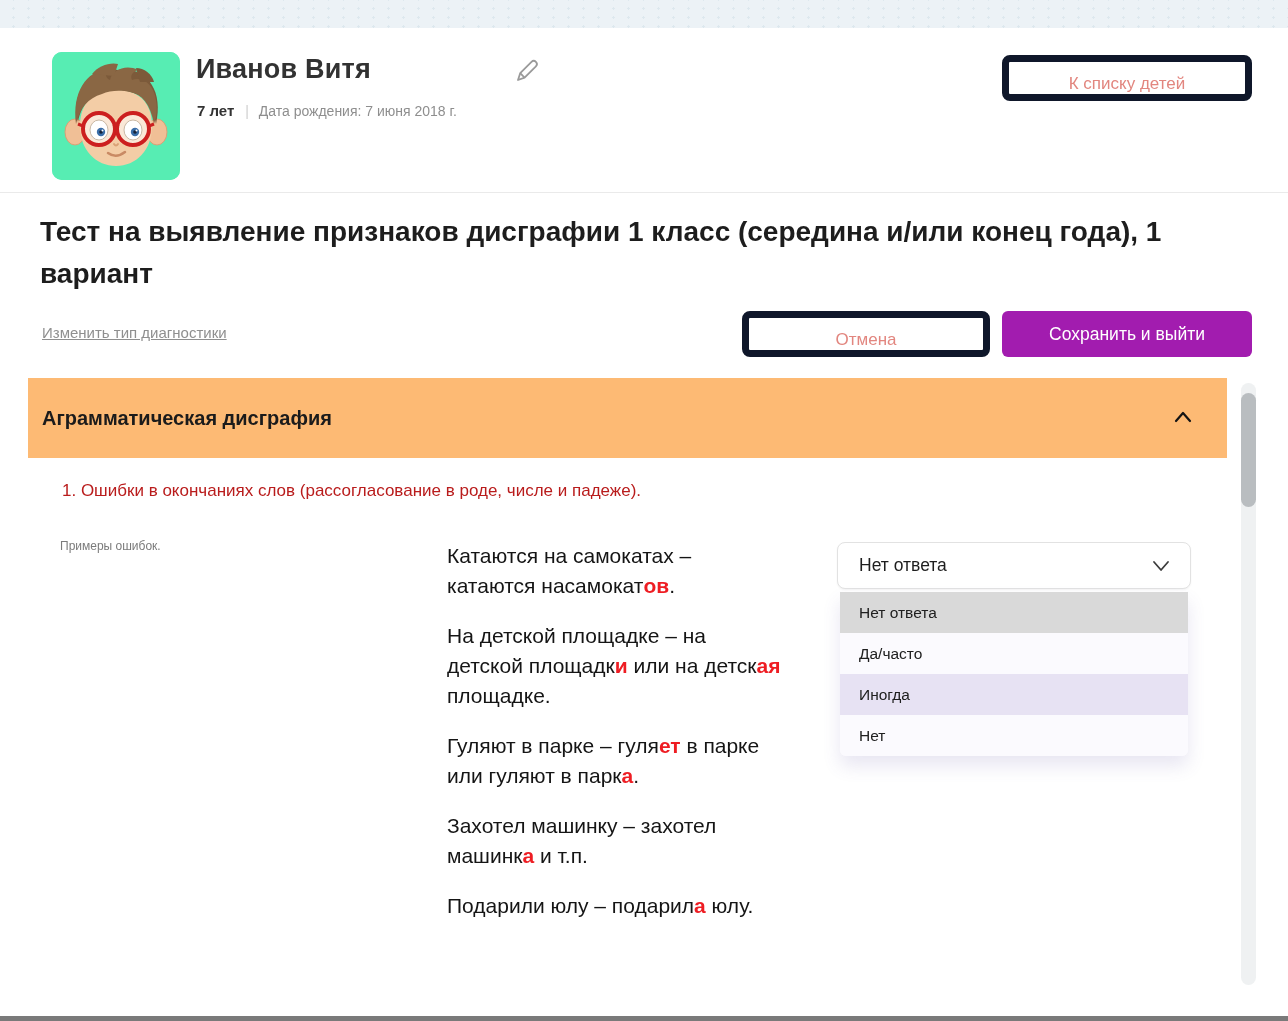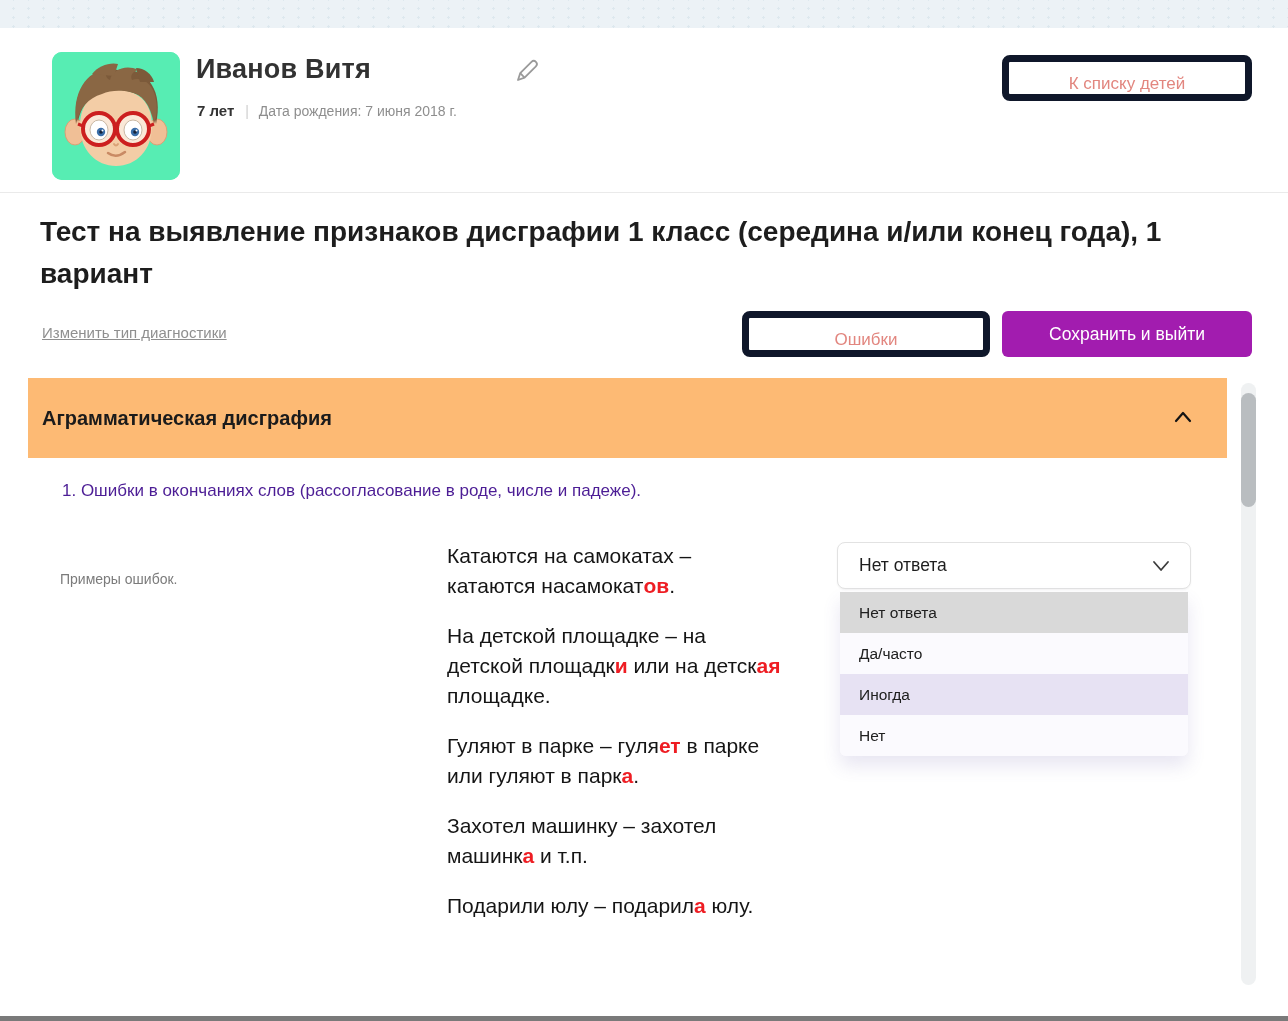--- a/index.html
+++ b/index.html
@@ -39,22 +39,22 @@
     background:#a21caf; border:none; border-radius:6px; color:#fff; font-size:17.5px;
     line-height:46px; text-align:center; cursor:pointer; font-family:inherit; }
 
   
   #section-header { position:absolute; left:28px; top:378px; width:1199px; height:80px;
     background:#fdba74; }
   #section-title { position:absolute; left:14px; top:0; height:80px; line-height:80px;
     font-size:20px; font-weight:700; color:#1b1b1b; }
   #section-chevron { position:absolute; right:32px; top:28px; width:24px; height:24px; cursor:pointer; }
 
-  #question { position:absolute; left:62px; top:481px; font-size:17px; color:#4c1d95; }
-  #examples-label { position:absolute; left:60px; top:571px; font-size:14px; color:#7b7b7b; }
+  #question { position:absolute; left:62px; top:481px; font-size:17px; color:#b91c1c; }
+  #examples-label { position:absolute; left:60px; top:539px; font-size:12px; color:#7b7b7b; }
 
   #examples { position:absolute; left:447px; top:541px; width:336px; }
   #examples p.example { font-size:21px; line-height:30px; color:#151515; margin:0 0 20px 0; }
   #examples .red { color:#ee1d23; font-weight:700; }
 
   
   #select-box { position:absolute; left:837px; top:542px; width:354px; height:47px;
     background:#fff; border:1px solid #e2e2e2; border-radius:8px;
     box-shadow:0 1px 2px rgba(0,0,0,.05); cursor:pointer; }
   #select-value { position:absolute; left:21px; top:0; height:45px; line-height:45px;
@@ -136,21 +136,21 @@
       <span>Дата рождения: 7 июня 2018 г.</span>
     </div>
 
     <button id="back-btn" class="btn-outline">К списку детей</button>
   </div>
 
   <h1 id="page-title">Тест на выявление признаков дисграфии 1 класс (середина и/или конец года), 1 вариант</h1>
 
   <a id="change-link">Изменить тип диагностики</a>
 
-  <button id="cancel-btn" class="btn-outline">Ошибки</button>
+  <button id="cancel-btn" class="btn-outline">Отмена</button>
 
   <button id="save-btn">Сохранить и выйти</button>
 
   <div id="section-header">
     <div id="section-title">Аграмматическая дисграфия</div>
     <div id="section-chevron">
       <svg width="24" height="24" viewBox="0 0 24 24">
         <polyline points="5,15 12,7 19,15" fill="none" stroke="#141414" stroke-width="2.2" stroke-linecap="round" stroke-linejoin="round"></polyline>
       </svg>
     </div>

